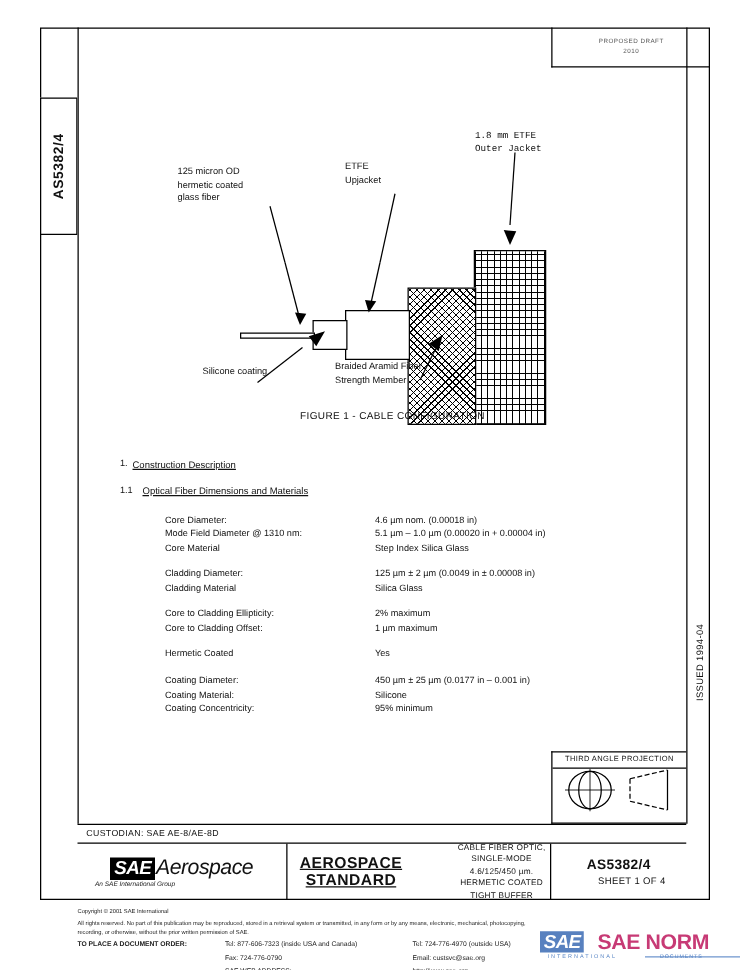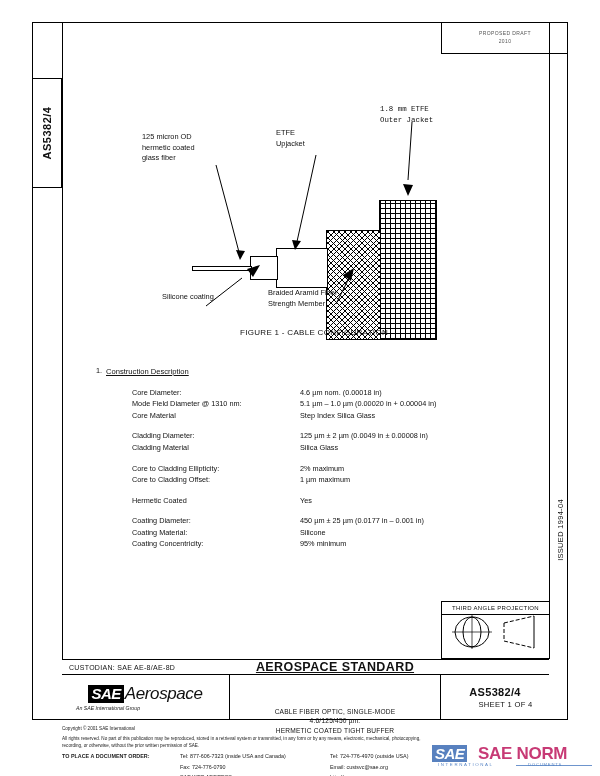--- a/index.html
+++ b/index.html
@@ -102,21 +102,21 @@
            justify-content:center;}
   .sae-wrap{display:flex;align-items:baseline;}
   .sae-mark{background:#000;color:#fff;font-weight:bold;font-style:italic;
             font-size:15px;padding:0 3px 1px 3px;letter-spacing:-.5px;
             font-family:"Liberation Sans",sans-serif;}
   .sae-aero{font-style:italic;font-size:17px;letter-spacing:-.4px;
             margin-left:1px;}
   .sae-sub{font-size:5.2px;font-style:italic;align-self:flex-start;
            margin-left:4px;margin-top:1px;color:#222;}
   .tb-mid{flex:1;border-right:1.2px solid #000;box-sizing:border-box;
-          display:flex;flex-direction:column;align-items:center;
+          display:flex;flex-direction:row;align-items:center;
           justify-content:center;text-align:center;gap:31px;}
   .tb-mid .as{font-size:12.5px;font-weight:bold;letter-spacing:.4px;
               text-decoration:underline;margin-bottom:2px;}
   .tb-mid .sub{font-size:6.6px;line-height:1.45;letter-spacing:.2px;}
   .tb-right{width:108px;display:flex;flex-direction:column;
             align-items:center;justify-content:center;}
   .tb-right .num{font-size:11px;font-weight:bold;letter-spacing:.3px;}
   .tb-right .sheet{font-size:7.6px;margin-top:2px;letter-spacing:.3px;margin-left:21px;}
   .tb-right .sheet b{font-weight:normal;}
 
@@ -219,20 +219,24 @@
     <div class="fig-cap">FIGURE 1 - CABLE CONFIGURATION</div>
   </div>
 
   <div class="spec">
 
     <div class="sec1">
       <span class="sec-num">1.</span>
       <span class="sec-head">Construction Description</span>
     </div>
 
+    <div class="sec11">
+      <span class="sec-num-11">1.1</span>
+      <span class="sec-head-11">Optical Fiber Dimensions and Materials</span>
+    </div>
 
     <table class="specs">
       <tbody id="spec-rows">
           <tr>
             <td class="k">Core Diameter:</td>
             <td>4.6 µm nom. (0.00018 in)</td>
           </tr>
           <tr>
             <td class="k">Mode Field Diameter @ 1310 nm:</td>
             <td>5.1 µm – 1.0 µm (0.00020 in + 0.00004 in)</td>

